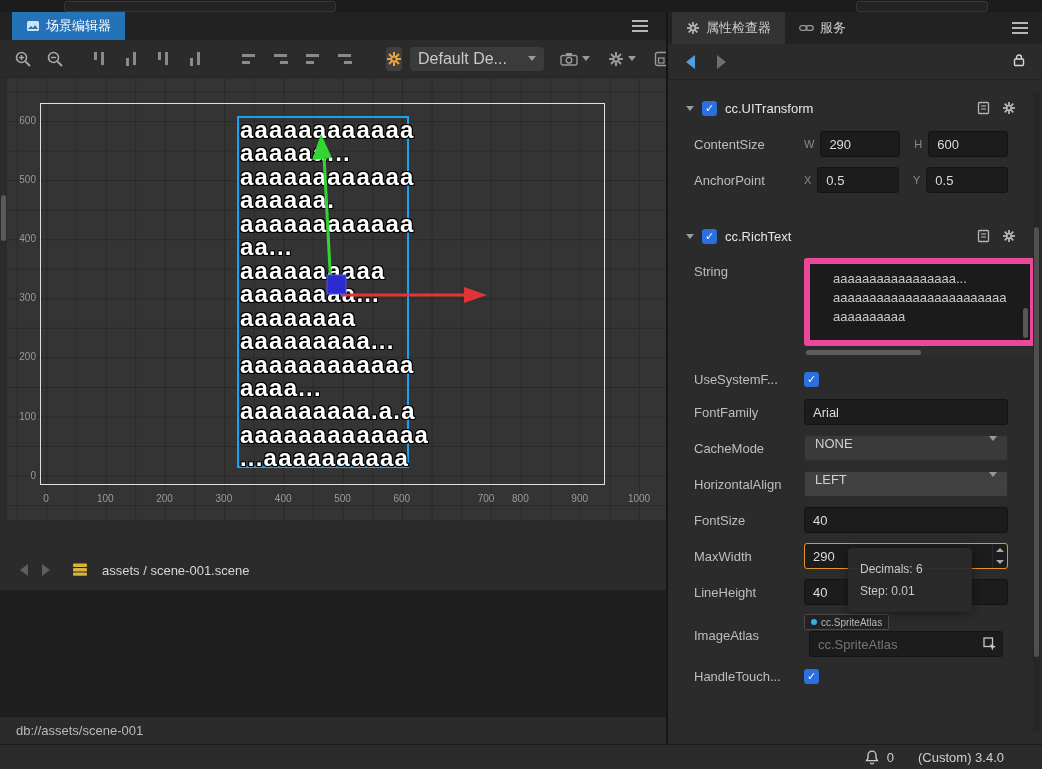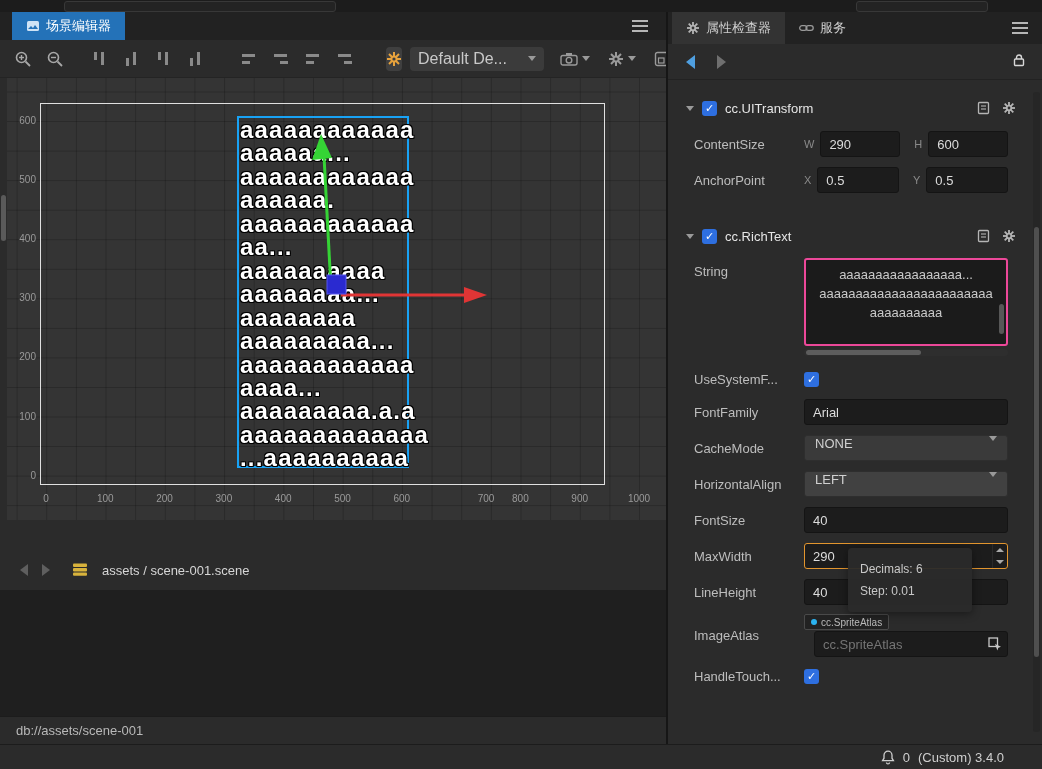--- a/index.html
+++ b/index.html
@@ -86,30 +86,30 @@
   .prop-label{width:110px;flex:0 0 110px;color:#bdbdbd;overflow:hidden;white-space:nowrap;}
   .prop-field{flex:1;display:flex;align-items:center;gap:6px;position:relative;}
   .unit{color:#8a8a8a;font-size:11px;flex:0 0 auto;}
   .inp{background:#1c1c1c;border:1px solid #141414;border-radius:3px;height:26px;color:#dcdcdc;
        font-family:inherit;font-size:13px;padding:0 8px;box-sizing:border-box;width:100%;outline:none;}
   .inp.focused{border:1px solid #e2952e;}
   .sel{background:#3a3a3a;border:1px solid #2e2e2e;border-radius:3px;height:26px;display:flex;
        padding:0 10px;width:100%;box-sizing:border-box;color:#d0d0d0;cursor:pointer;}
   .sel .tri-down{margin-left:auto;}
   .sel.hl{background:#414141;}
-  .string-box{position:relative;background:#1b1b1b;border:2px solid #ec4899;border-radius:3px;width:100%;height:88px;
-              box-sizing:border-box;padding:5px 10px;color:#c9c9c9;line-height:19px;overflow:hidden;white-space:nowrap;text-align:center;}
+  .string-box{position:relative;background:#1b1b1b;border:6px solid #ec4899;border-radius:3px;width:100%;height:88px;
+              box-sizing:border-box;padding:5px 23px;color:#c9c9c9;line-height:19px;overflow:hidden;white-space:nowrap;}
   .string-box .vthumb{position:absolute;right:2px;top:44px;width:5px;height:30px;background:#575757;border-radius:3px;cursor:pointer;}
   .hscroll{width:100%;height:7px;background:#2e2e2e;border-radius:3px;margin-top:3px;position:relative;}
   .hscroll .thumb{position:absolute;left:2px;top:1px;width:115px;height:5px;background:#5d5d5d;border-radius:3px;cursor:pointer;}
   .spin{position:absolute;right:1px;top:1px;bottom:1px;width:14px;display:flex;flex-direction:column;border-left:1px solid #2a2a2a;}
   .spin span{flex:1;display:flex;align-items:center;justify-content:center;cursor:pointer;}
   .spin .up{width:0;height:0;border-left:4px solid transparent;border-right:4px solid transparent;border-bottom:4px solid #aaa;}
   .spin .dn{width:0;height:0;border-left:4px solid transparent;border-right:4px solid transparent;border-top:4px solid #aaa;}
-  .atlas-field{flex-direction:column;align-items:flex-end;gap:0;}
+  .atlas-field{flex-direction:column;align-items:center;gap:0;}
   .atlas-chip{display:inline-flex;align-items:center;gap:4px;align-self:flex-start;height:14px;padding:0 6px;
               background:#222;border:1px solid #4a4a4a;border-radius:2px;font-size:10px;color:#bbb;}
   .atlas-chip .dot{width:6px;height:6px;border-radius:50%;background:#2bb3f0;}
   .atlas-input-wrap{position:relative;margin-top:1px;}
   .atlas-input-wrap .picker{position:absolute;right:6px;top:6px;cursor:pointer;}
   .tooltip{position:absolute;left:180px;top:468px;width:100px;background:rgba(42,42,42,0.95);border-radius:4px;
            padding:10px 12px;font-size:12px;color:#c8c8c8;line-height:22px;z-index:60;box-shadow:0 2px 8px rgba(0,0,0,0.4);}
   .insp-scrolltrack{position:absolute;right:2px;top:80px;width:7px;height:640px;background:#262626;border-radius:3px;}
   .insp-scrolltrack .thumb{position:absolute;left:1px;top:135px;width:5px;height:430px;background:#4f4f4f;border-radius:3px;cursor:pointer;}
 
@@ -526,16 +526,16 @@
       <div class="thumb"></div>
     </div>
   </div>
 
   <div class="abs statusbar">
     <svg width="14" height="15" viewBox="0 0 14 15">
         <path d="M7 1.2a4 4 0 0 0-4 4v3L1.6 10.6h10.8L11 8.2v-3a4 4 0 0 0-4-4z" fill="none" stroke="#cfcfcf" stroke-width="1.3"></path>
         <path d="M5.5 12.4a1.5 1.5 0 0 0 3 0" fill="none" stroke="#cfcfcf" stroke-width="1.3"></path>
       </svg>
     <span>0</span>
-    <span style="margin-left:0;">(Custom) 3.4.0</span>
+    <span style="margin-left:16px;">(Custom) 3.4.0</span>
   </div>
 
 </div>
 
 </body></html>

